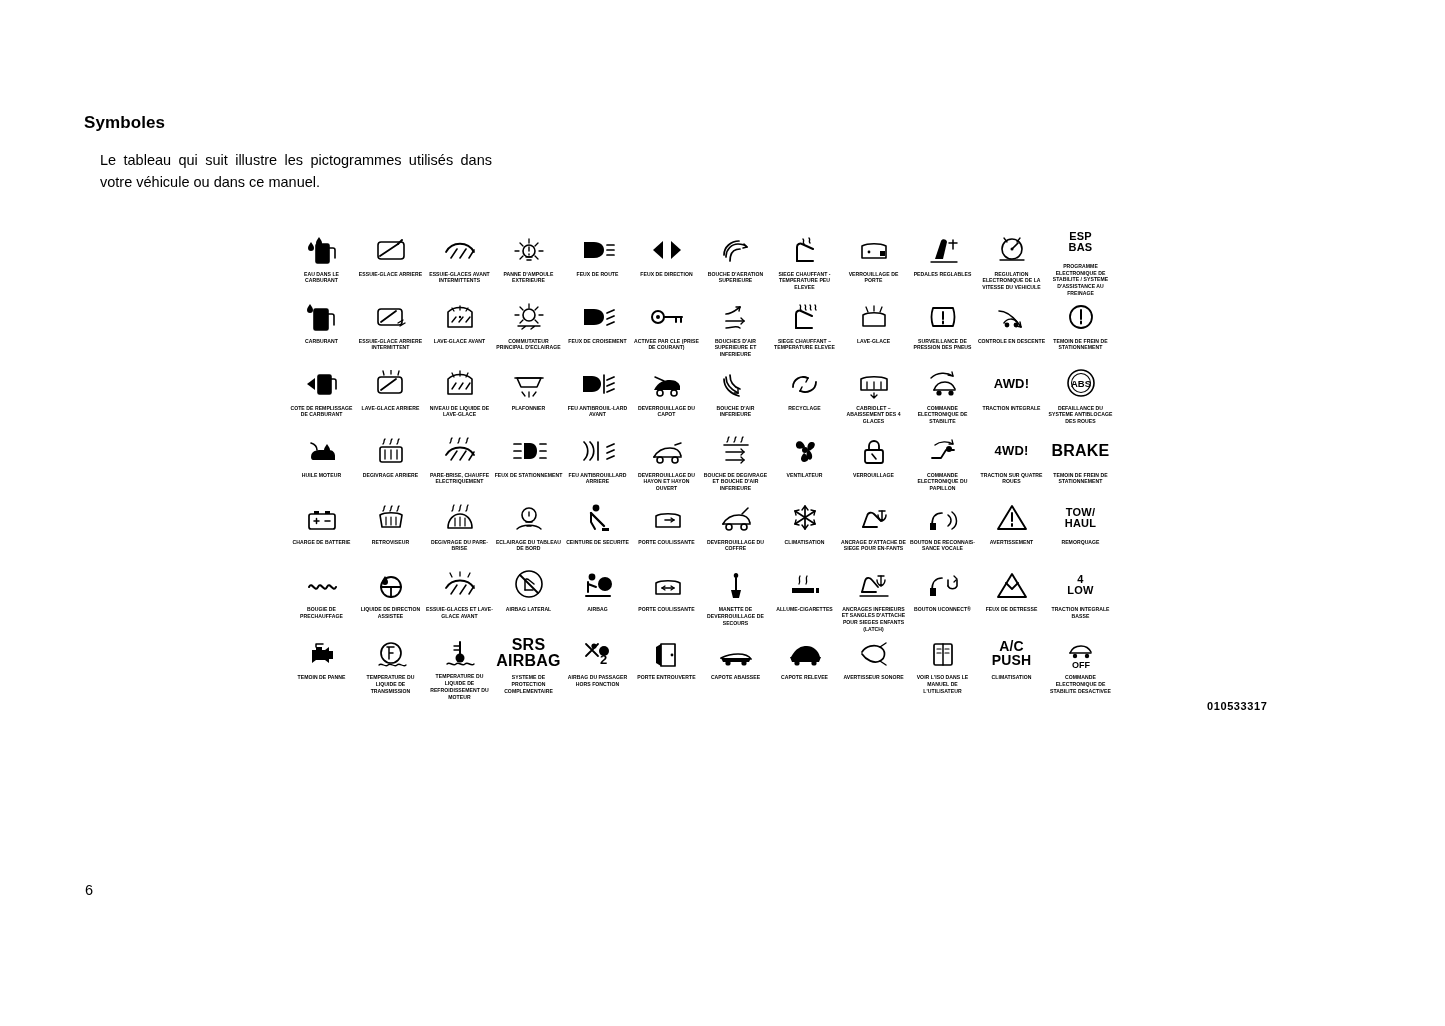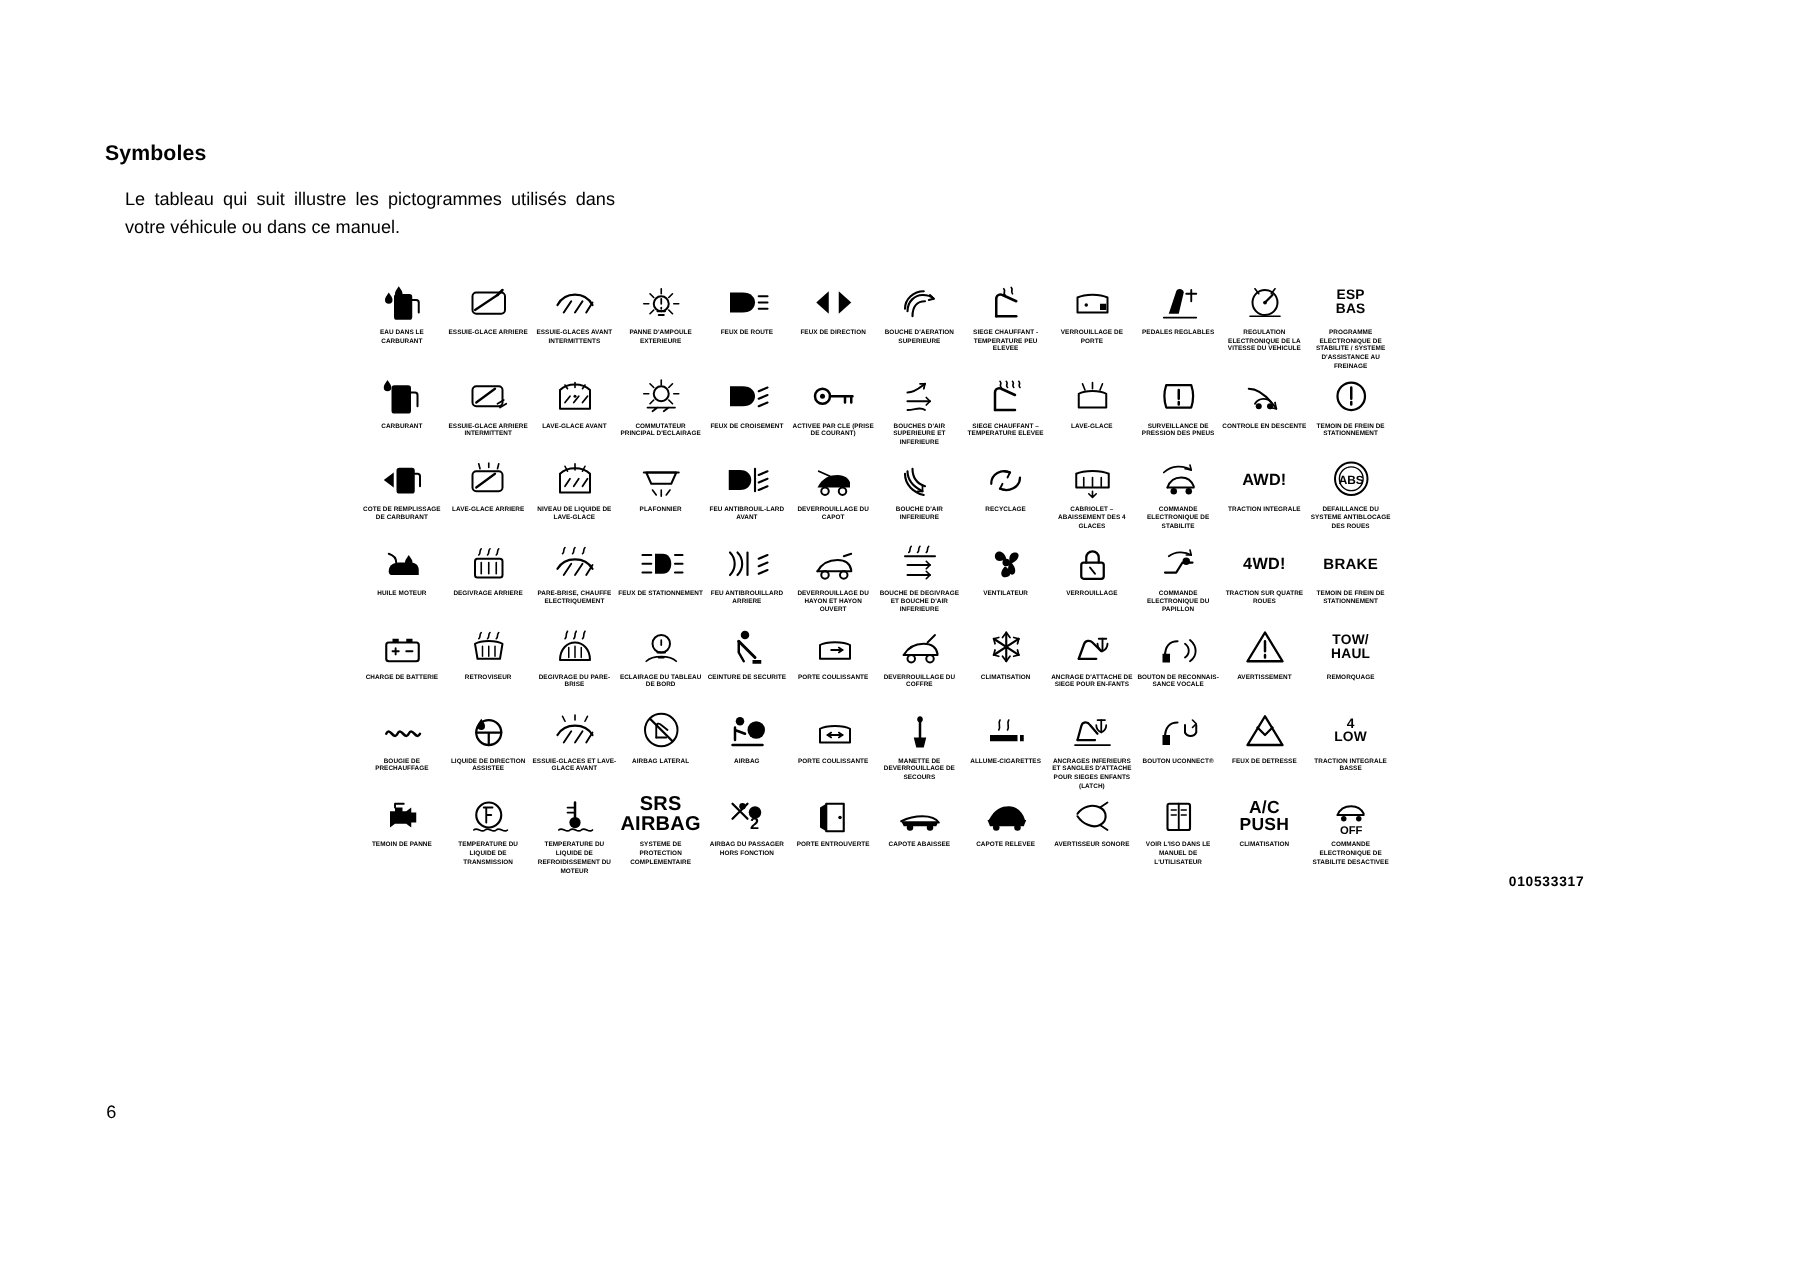--- a/index.html
+++ b/index.html
@@ -44,20 +44,21 @@
   
   .symbol-table {
     position: absolute;
     left: 287px;
     top: 222px;
     width: 830px;
   }
   .sym-row {
     display: flex;
     width: 830px;
+    align-items: flex-end;
   }
   .sym-cell {
     width: 69px;
     box-sizing: border-box;
     padding: 0 1px;
     display: flex;
     flex-direction: column;
     align-items: center;
     justify-content: flex-start;
   }
@@ -596,21 +597,21 @@
           <div class="cap">COMMANDE ELECTRONIQUE DU PAPILLON</div>
         </div>
         <div class="sym-cell">
           <div class="glyph">
             <span class="txtglyph" style="font-size:13px">4WD!</span>
           </div>
           <div class="cap">TRACTION SUR QUATRE ROUES</div>
         </div>
         <div class="sym-cell">
           <div class="glyph">
-            <span class="txtglyph" style="font-size:12px">BRAKE</span>
+            <span class="txtglyph" style="font-size:16px">BRAKE</span>
           </div>
           <div class="cap">TEMOIN DE FREIN DE STATIONNEMENT</div>
         </div>
       </div>
       <div class="sym-row">
         <div class="sym-cell">
           <div class="glyph">
             <svg width="34" height="28" viewBox="0 0 34 28" fill="none" stroke="#000" stroke-width="1.6" stroke-linecap="round" stroke-linejoin="round">
               <rect x="4" y="10" width="26" height="15" rx="2" stroke-width="1.7"></rect>
               <path d="M9 7 h5 v3 h-5 z" fill="#000" stroke="none"></path>

